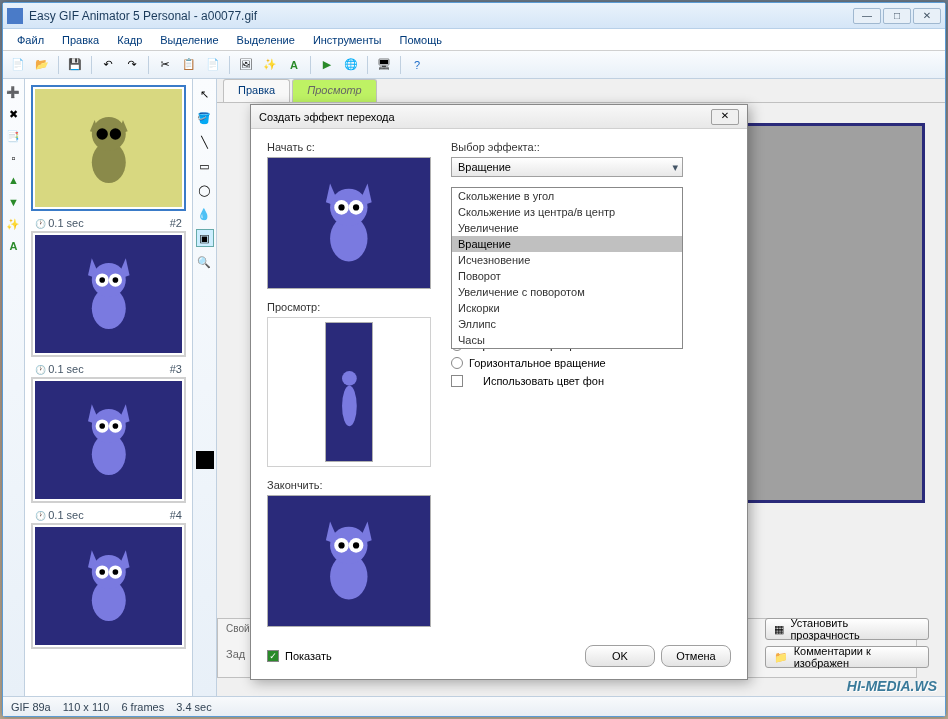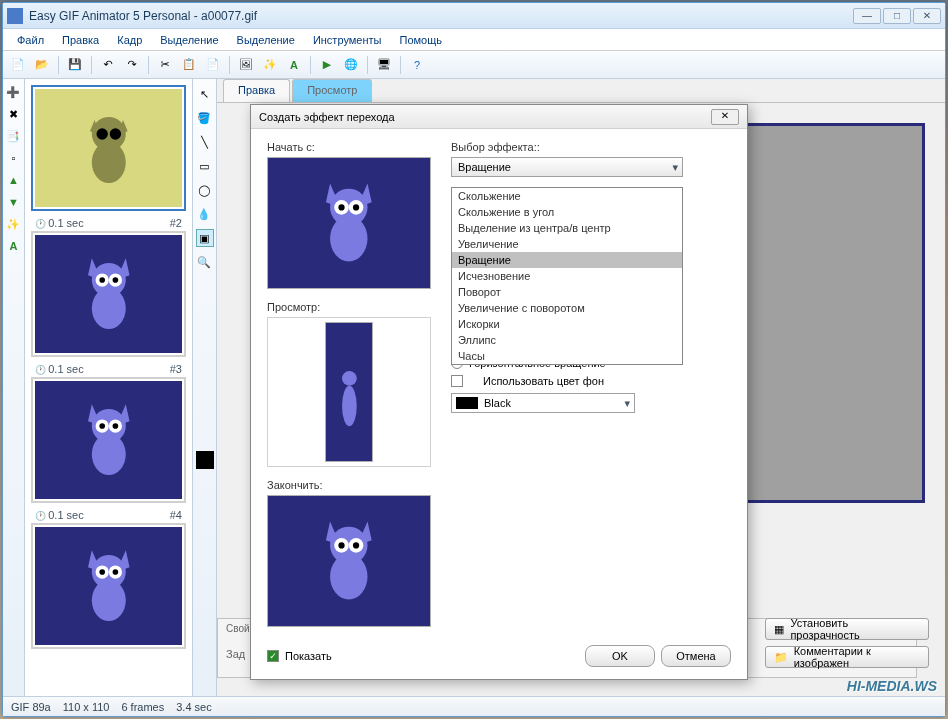--- a/index.html
+++ b/index.html
@@ -22,21 +22,21 @@
 .frame-thumb { border: 2px solid #d0d0d0; padding: 2px; margin-bottom: 4px; background: #fff; }
 .frame-thumb.selected { border-color: #3a7bc8; }
 .frame-thumb .img { width: 100%; height: 118px; background: #2a2a7a; position: relative; }
 .frame-thumb:first-child .img { background: #d8d880; }
 .frame-info { display: flex; justify-content: space-between; padding: 2px 4px; color: #456; font-size: 10px; }
 .frame-info .clock::before { content: "🕐"; font-size: 9px; margin-right: 2px; }
 .main-area { flex: 1; display: flex; flex-direction: column; background: #f8f8f8; position: relative; }
 .inner-tools { width: 24px; background: linear-gradient(#fafcfe,#e8f0f8); border-right: 1px solid #c0d0e0; }
 .tabs { height: 24px; display: flex; padding-left: 6px; background: #f0f0f0; border-bottom: 1px solid #c0c0c0; }
 .tab { padding: 4px 14px 2px; background: #f8f8f8; border: 1px solid #c0c0c0; border-bottom: none; border-radius: 3px 3px 0 0; margin-right: 2px; color: #003a7a; }
-.tab.inactive { background: #7dd3fc; color: #666; }
+.tab.inactive { background: #bef264; color: #666; font-style: italic; }
 .canvas-area { flex: 1; background: #f0f0f0; position: relative; }
 .canvas-bg { position: absolute; top: 20px; right: 20px; width: 220px; height: 380px; background: #a0a0a0; border: 3px solid #2a2a7a; }
 .statusbar { height: 20px; background: linear-gradient(#f8fafc,#e8eef4); border-top: 1px solid #c0d0e0; display: flex; align-items: center; padding: 0 8px; gap: 12px; color: #345; font-size: 10px; }
 .dialog { position: absolute; top: 104px; left: 250px; width: 498px; height: 576px; background: #fff; border: 1px solid #888; box-shadow: 3px 3px 12px rgba(0,0,0,0.3); display: flex; flex-direction: column; }
 .dialog-title { height: 24px; background: linear-gradient(#f8f8f8,#e8e8e8); border-bottom: 1px solid #d0d0d0; display: flex; align-items: center; padding: 0 8px; }
 .dialog-title .txt { flex: 1; }
 .dialog-title .close { width: 28px; height: 16px; border: 1px solid #a0a0a0; background: #f0f0f0; text-align: center; font-size: 10px; border-radius: 2px; }
 .dialog-body { flex: 1; padding: 12px 16px; display: flex; gap: 16px; position: relative; }
 .dcol-left { width: 168px; }
 .dcol-right { flex: 1; }
@@ -306,30 +306,25 @@
         <span>Вертикальное вращение</span>
       </div>
       <div class="radio-row">
         <div class="radio"></div>
         <span>Горизонтальное вращение</span>
       </div>
       <div class="check-row">
         <div class="checkbox"></div>
         <span>Использовать цвет фон</span>
       </div>
-      <div class="color-combo">
-        <div class="swatch"></div>
-        <span>Black</span>
-      </div>
     </div>
 
     <div class="dropdown">
-      <div class="opt">Скольжение</div>
       <div class="opt">Скольжение в угол</div>
-      <div class="opt">Выделение из центра/в центр</div>
+      <div class="opt">Скольжение из центра/в центр</div>
       <div class="opt">Увеличение</div>
       <div class="opt sel">Вращение</div>
       <div class="opt">Исчезновение</div>
       <div class="opt">Поворот</div>
       <div class="opt">Увеличение с поворотом</div>
       <div class="opt">Искорки</div>
       <div class="opt">Эллипс</div>
       <div class="opt">Часы</div>
     </div>
 

